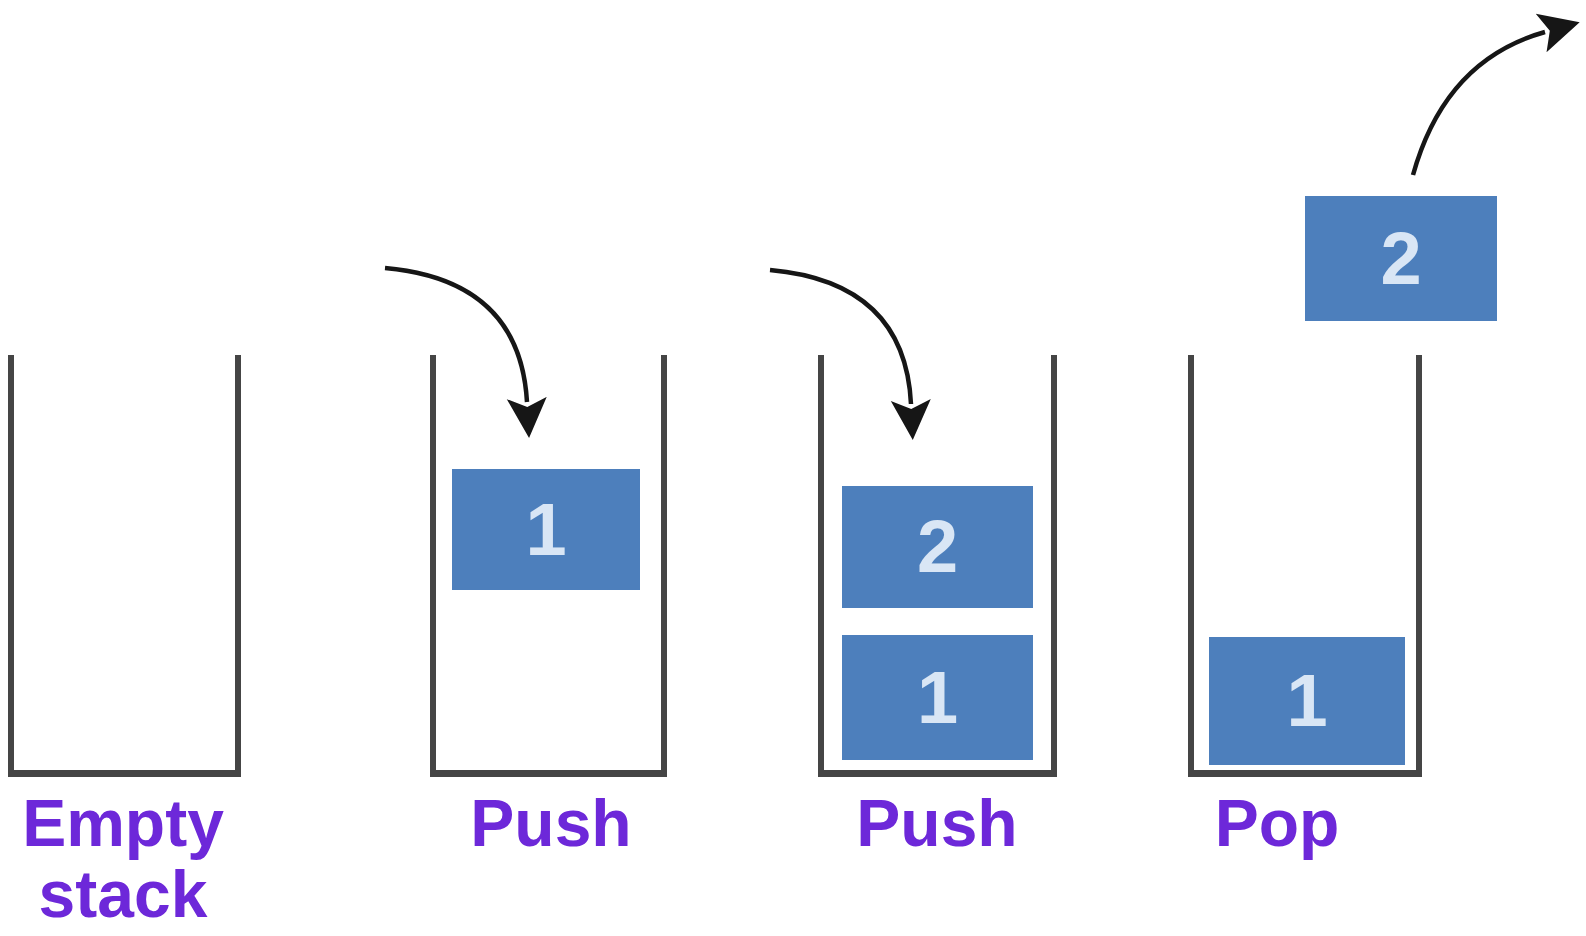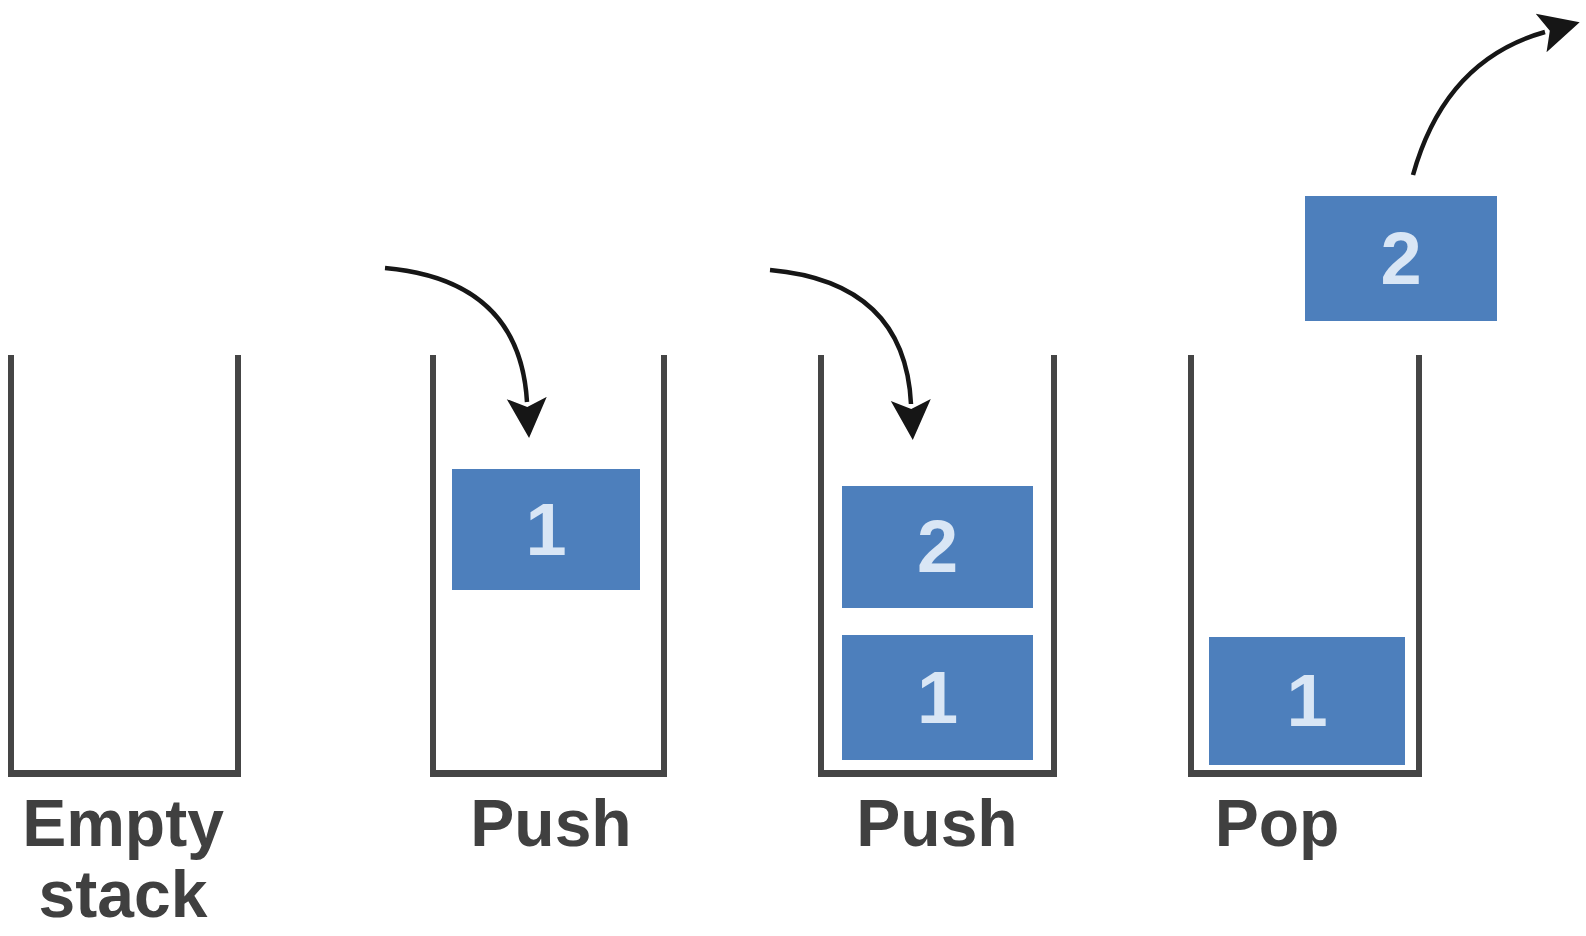--- a/index.html
+++ b/index.html
@@ -43,21 +43,21 @@
     color: #d9e6f5;
     font-size: 74px;
     font-weight: bold;
     line-height: 1;
   }
   .panel-label {
     position: absolute;
     top: 788px;
     width: 240px;
     text-align: center;
-    color: #404040;
+    color: #6d28d9;
     font-size: 66px;
     font-weight: bold;
     line-height: 71px;
     white-space: nowrap;
   }
   
   .c1-left  { left: 8px; }
   .c1-right { left: 235px; }
   .c1-base  { left: 8px; width: 233px; }
   

